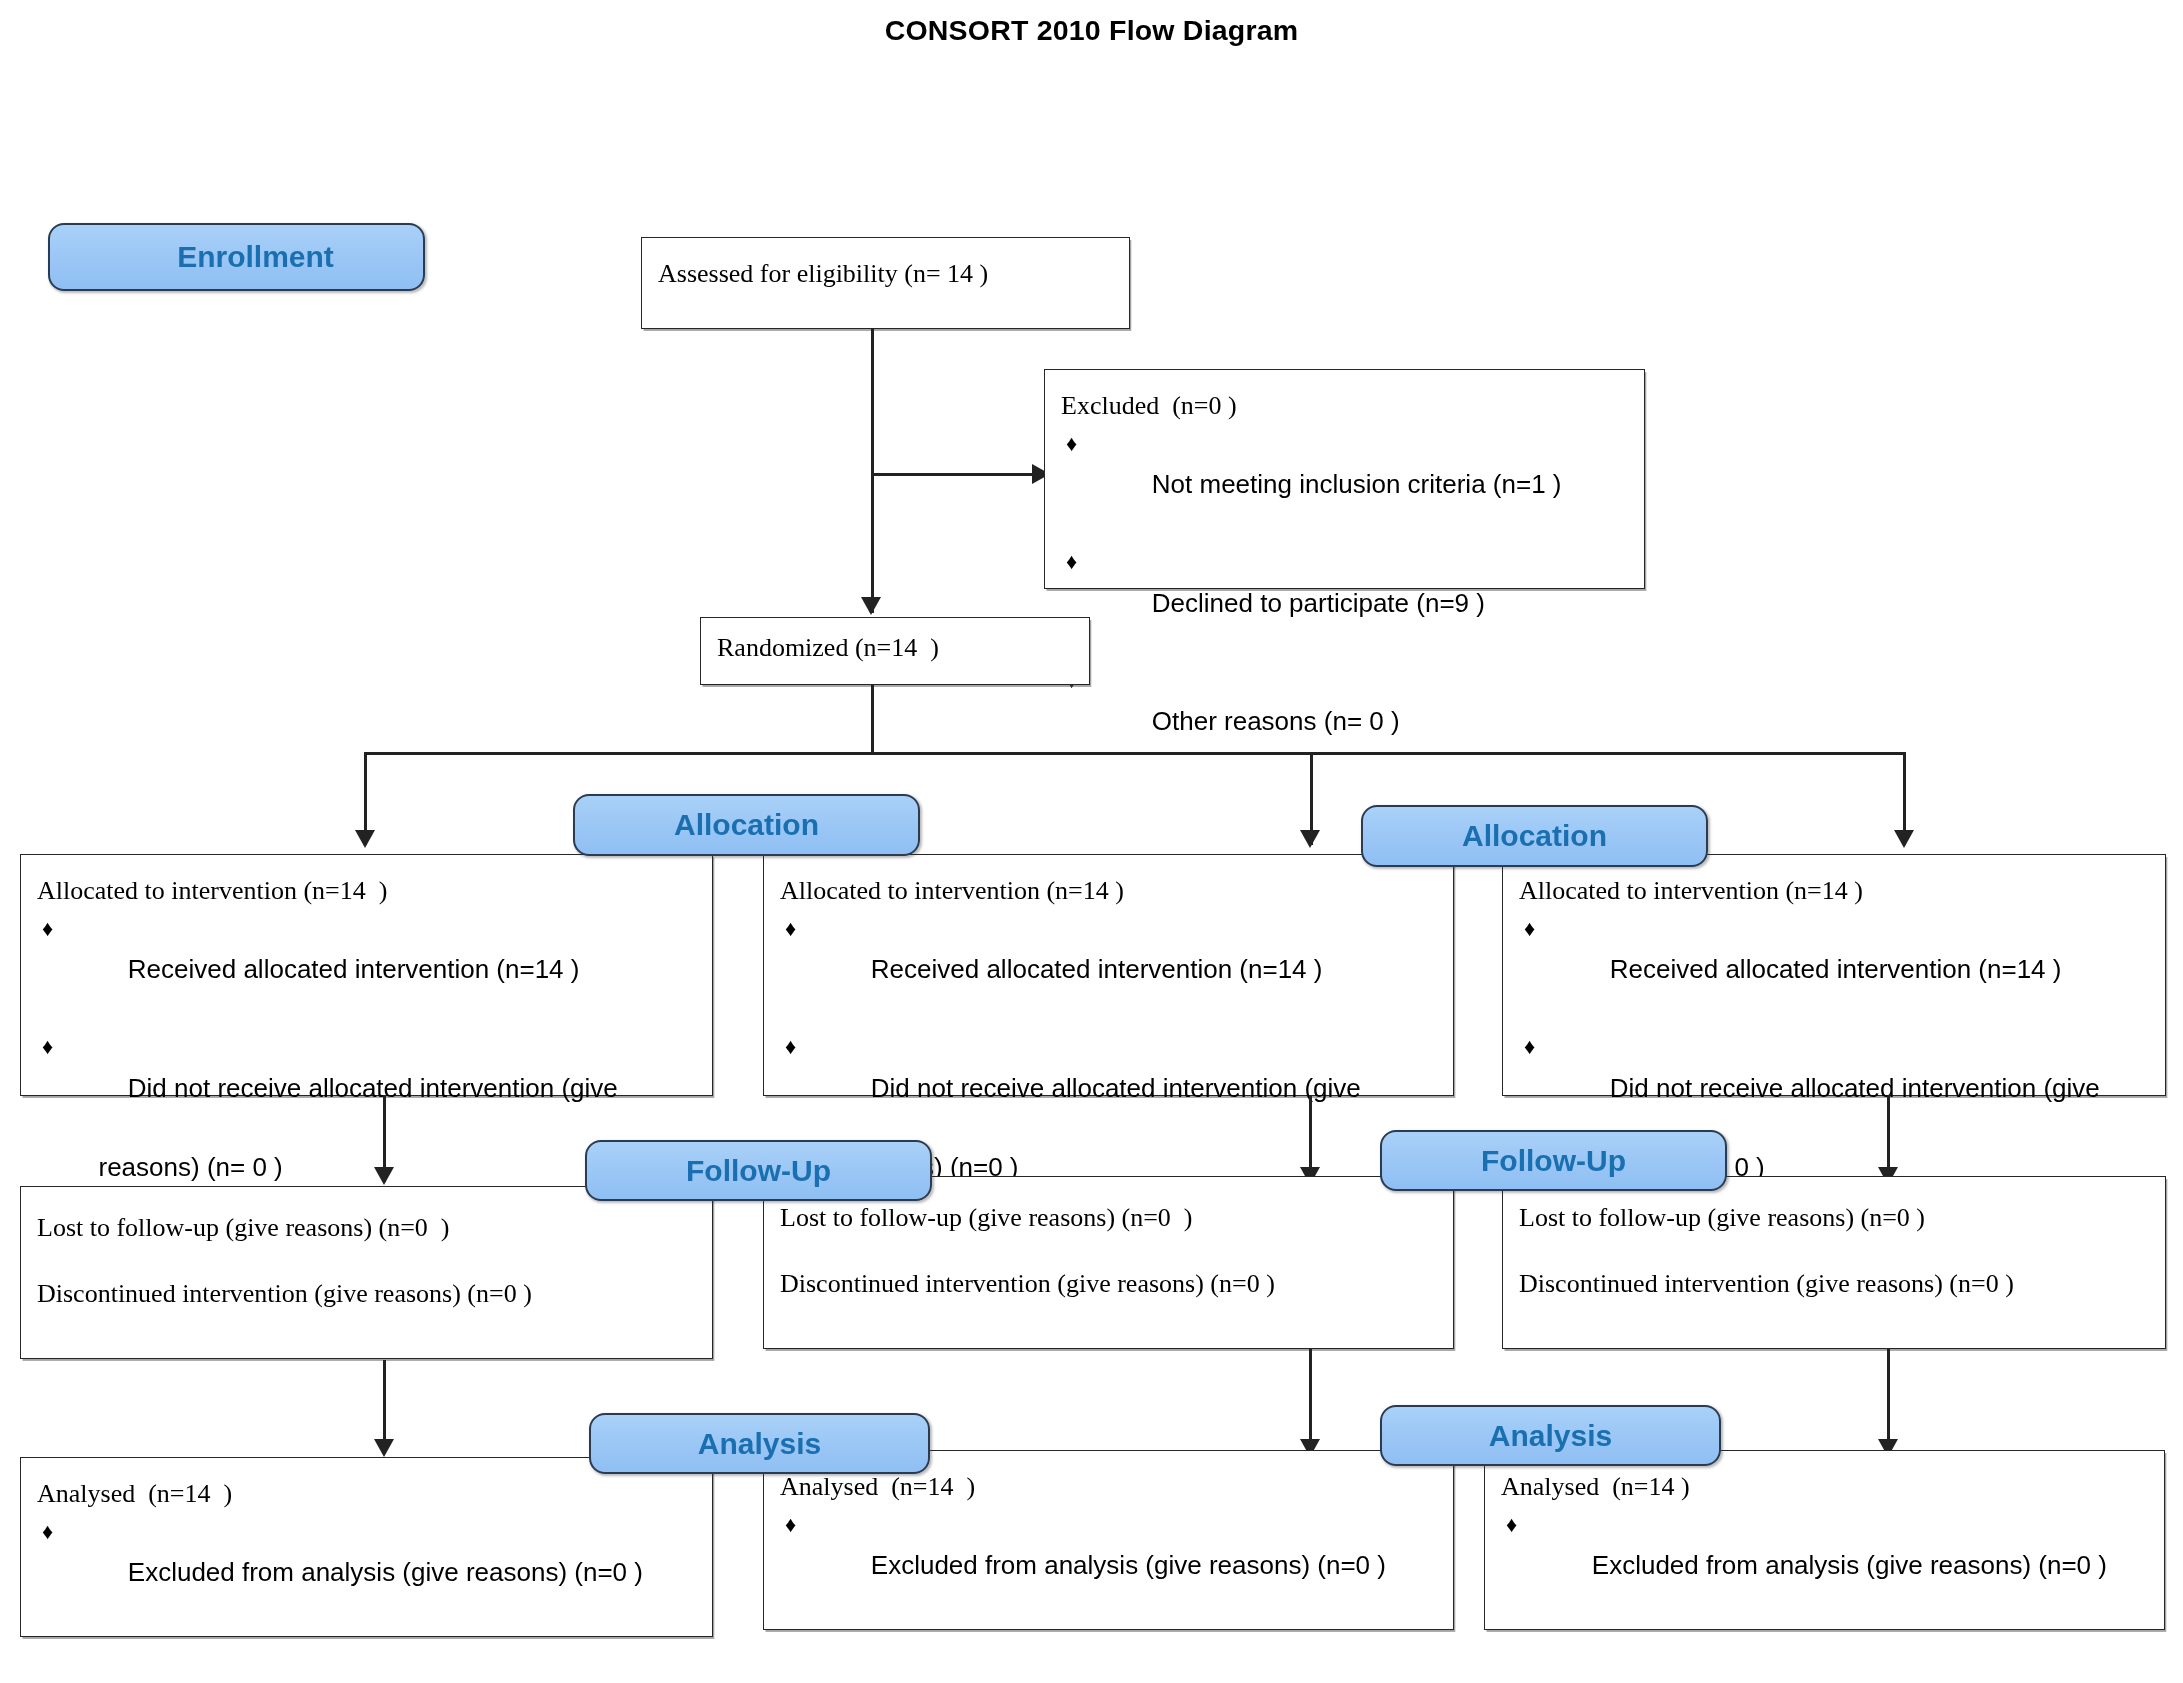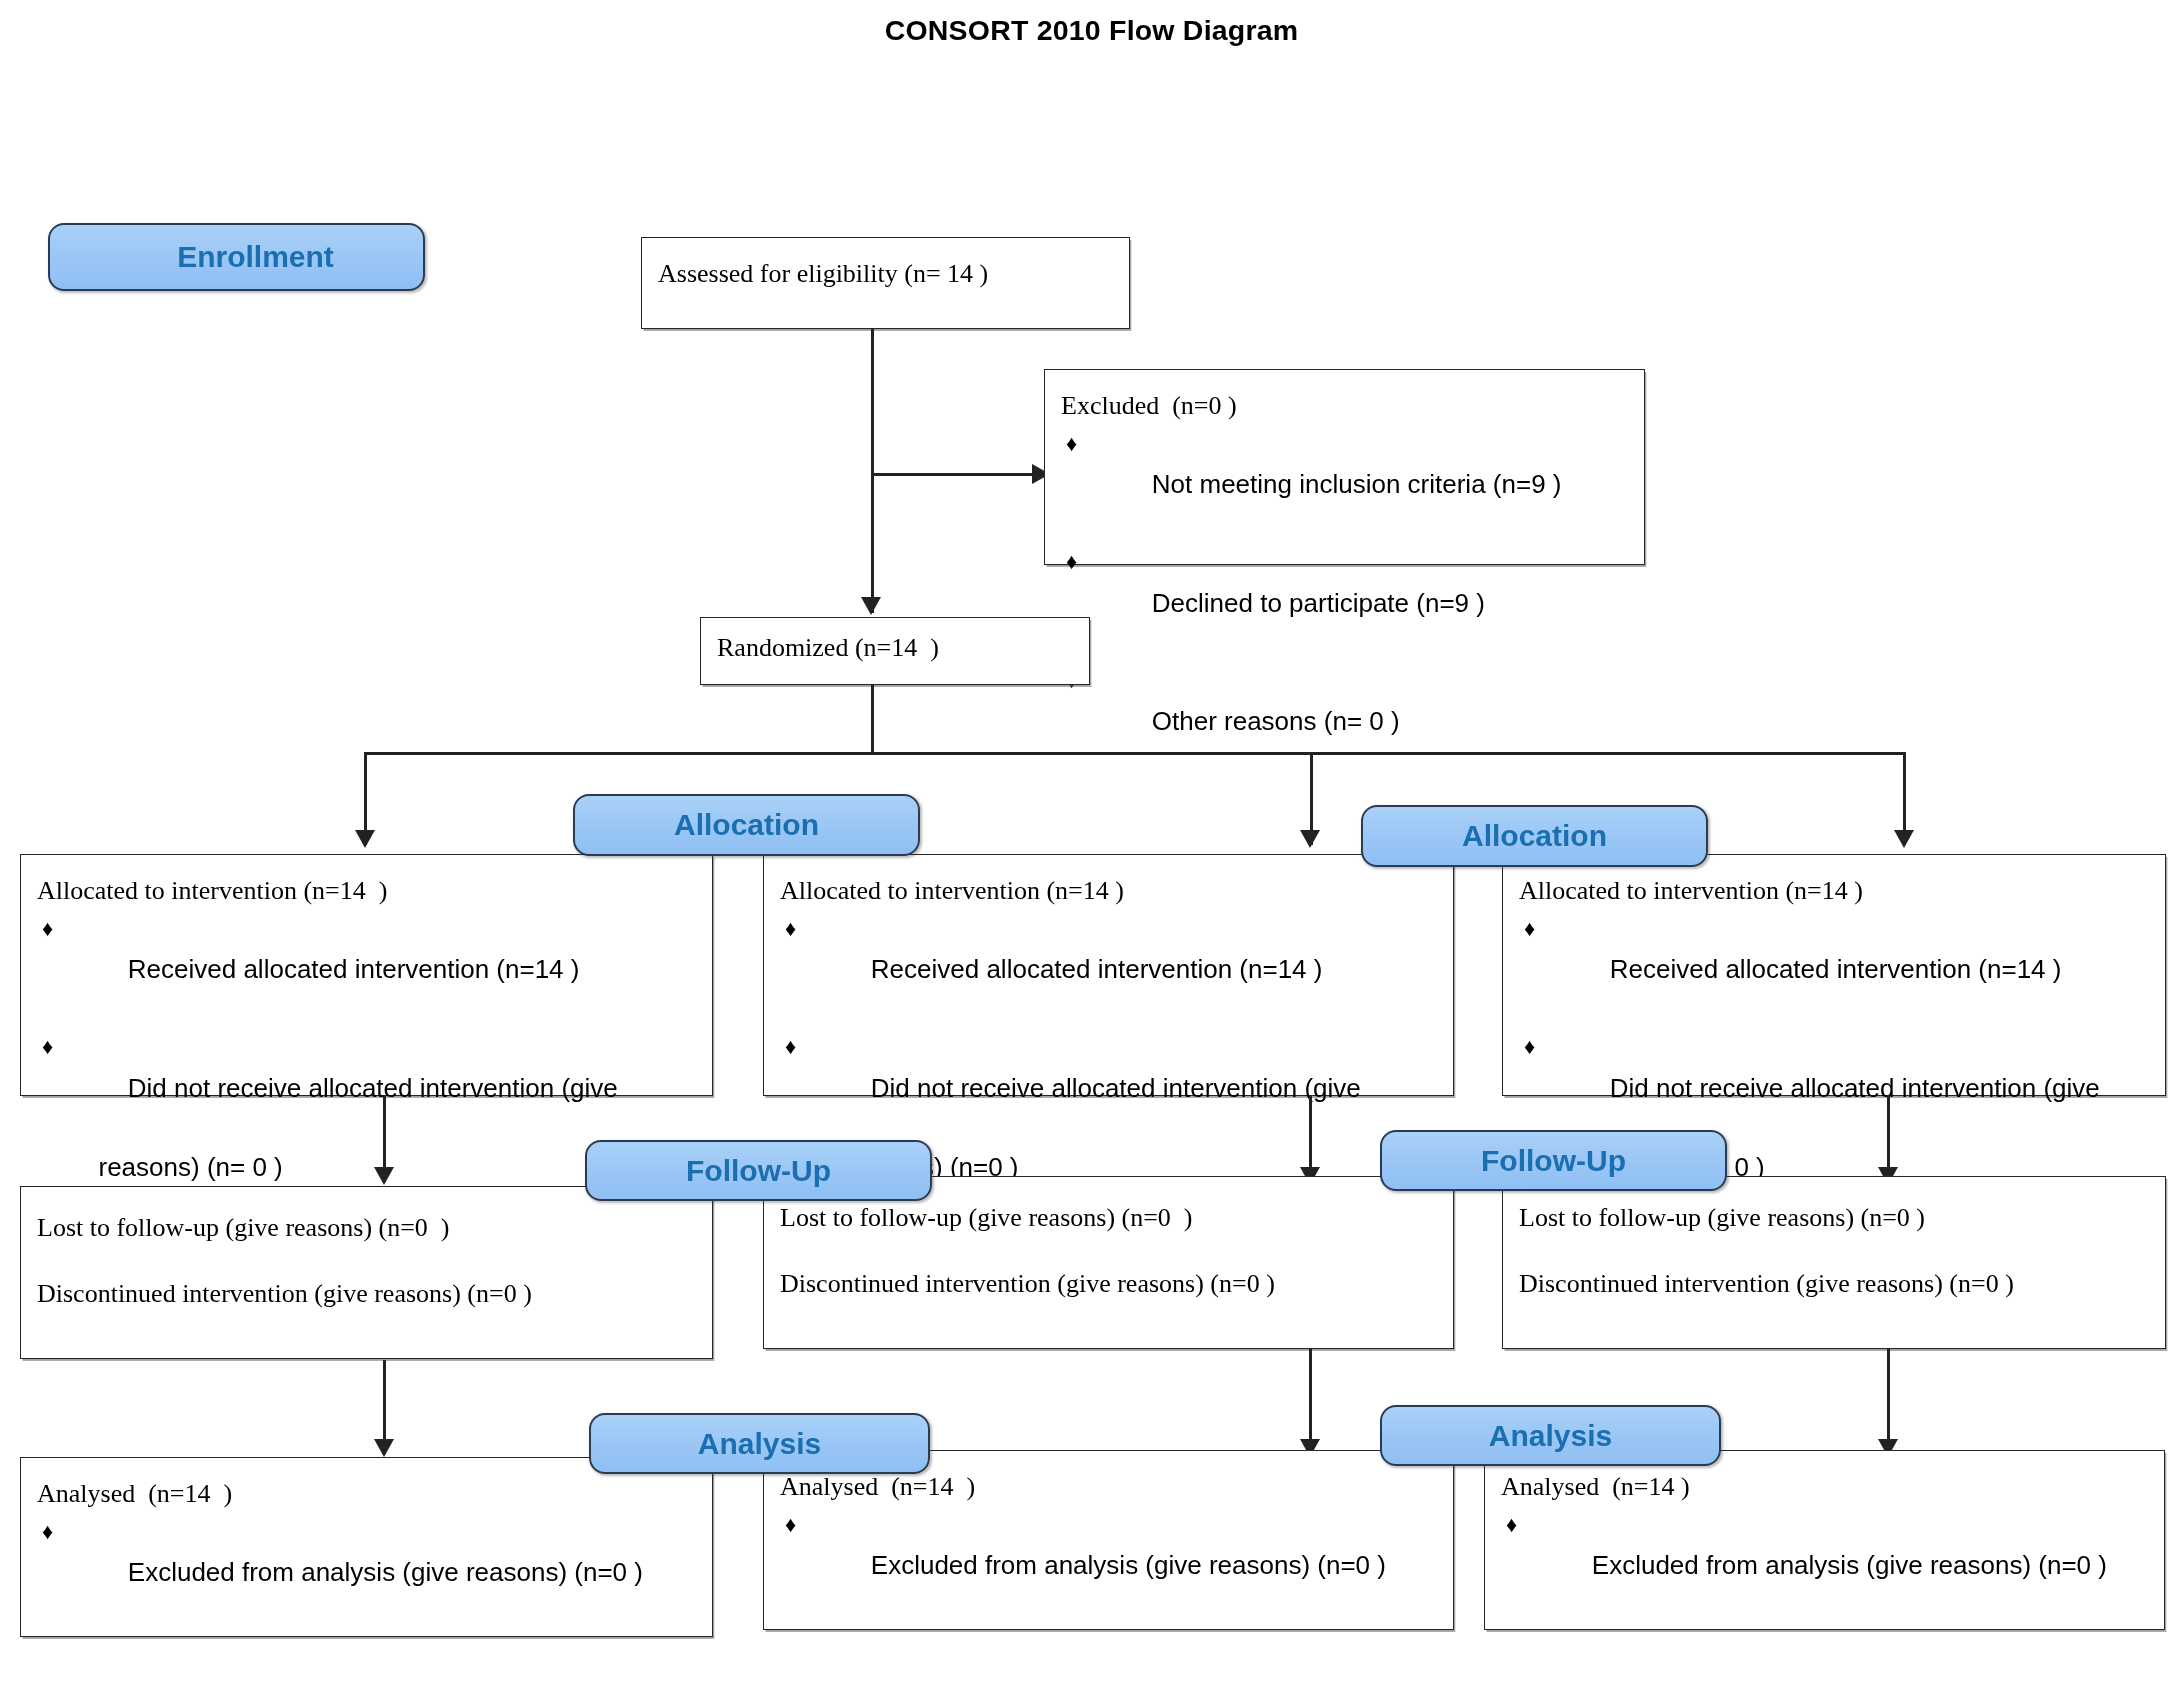--- a/index.html
+++ b/index.html
@@ -111,25 +111,25 @@
       <div class="ln">Assessed for eligibility (n= 14 )</div>
     </div>
   </div>
 
   <div class="vline" style="left:871px; top:328px; height:285px;"></div>
   <div class="arrow-down" style="left:861px; top:597px;"></div>
 
   <div class="hline" style="left:871px; top:473px; width:167px;"></div>
   <div class="arrow-right" style="left:1032px; top:464px;"></div>
 
-  <div class="box" style="left:1044px; top:369px; width:601px; height:196px;">
+  <div class="box" style="left:1044px; top:369px; width:601px; height:220px;">
     <div class="pad">
       <div class="ln">Excluded  (n=0 )</div>
       <div class="bul">
-        <span class="dia">♦</span><span>Not meeting inclusion criteria (n=9 )</span>
+        <span class="dia">♦</span><span>Not meeting inclusion criteria (n=1 )</span>
       </div>
       <div class="bul">
         <span class="dia">♦</span><span>Declined to participate (n=9 )</span>
       </div>
       <div class="bul">
         <span class="dia">♦</span><span>Other reasons (n= 0 )</span>
       </div>
     </div>
   </div>
 

